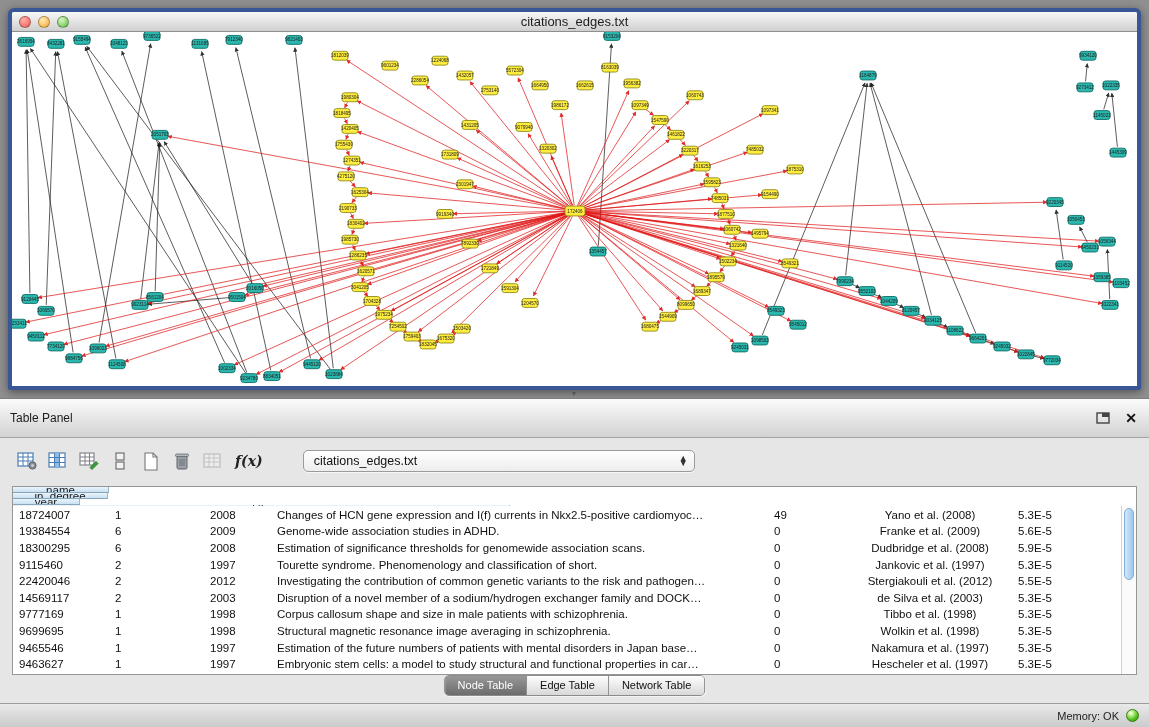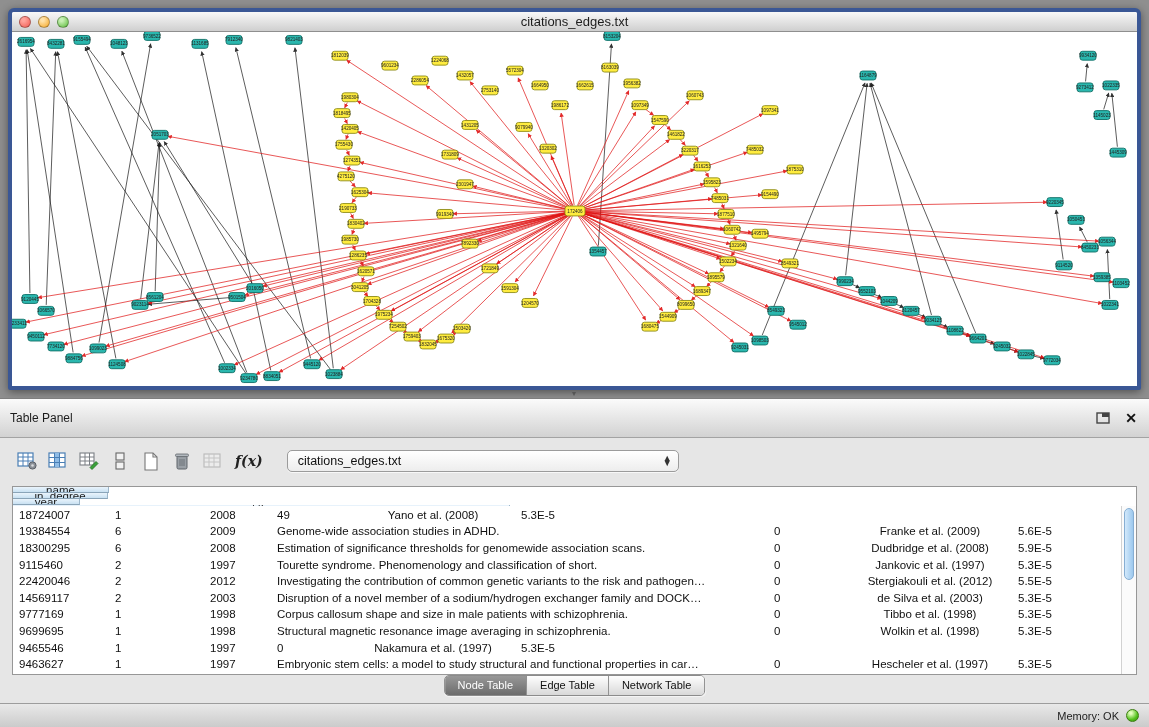--- a/index.html
+++ b/index.html
@@ -46,21 +46,21 @@
     display:flex; align-items:center; padding:12px 10px; font-size:12px; color:#1c1c1c;
   }
   .panel-header .spacer { flex:1; }
   .hdr-icon { width:16px; height:14px; margin-left:12px; display:flex; align-items:center; justify-content:center; cursor:default; }
   .close-x { font-size:14px; font-weight:bold; color:#111; }
 
   .panel-body { position:absolute; top:23px; left:0; right:0; bottom:0; }
 
   .toolbar { position:absolute; top:24px; left:16px; height:30px; display:flex; align-items:center; }
   .tb-icon { width:22px; height:20px; margin-right:9px; display:flex; align-items:center; justify-content:center; }
-  .fx-btn { font-family:"DejaVu Serif", serif; font-style:italic; font-weight:bold; font-size:14px; color:#222; margin:0 6px 0 2px; }
+  .fx-btn { font-family:"DejaVu Serif", serif; font-style:italic; font-weight:bold; font-size:14px; color:#222; margin:0 22px 0 2px; }
   .dropdown {
     margin-left:18px; width:392px; height:22px;
     border:1px solid #9b9b9b; border-radius:5px;
     background:linear-gradient(#ffffff,#ededed);
     display:flex; align-items:center; padding:0 6px 0 10px;
     font-size:12.5px; color:#111; box-shadow:0 1px 0 rgba(255,255,255,.7);
   }
   .dropdown .dd-label { flex:1; }
   .dd-arrows { font-size:9px; line-height:5px; color:#333; text-align:center; }
 
@@ -885,20 +885,21 @@
           </div>
           <div class="th c6">
             <span>pagerank</span>
           </div>
         </div>
       <div class="tbody" id="tbody">
           <div class="tr">
             <div class="td c0">18724007</div>
             <div class="td c1">1</div>
             <div class="td c2">2008</div>
+            <div class="td c3">Changes of HCN gene expression and I(f) currents in Nkx2.5-positive cardiomyoc…</div>
             <div class="td c4">49</div>
             <div class="td c5">Yano et al. (2008)</div>
             <div class="td c6">5.3E-5</div>
           </div>
           <div class="tr">
             <div class="td c0">19384554</div>
             <div class="td c1">6</div>
             <div class="td c2">2009</div>
             <div class="td c3">Genome-wide association studies in ADHD.</div>
             <div class="td c4">0</div>
@@ -956,20 +957,21 @@
             <div class="td c2">1998</div>
             <div class="td c3">Structural magnetic resonance image averaging in schizophrenia.</div>
             <div class="td c4">0</div>
             <div class="td c5">Wolkin et al. (1998)</div>
             <div class="td c6">5.3E-5</div>
           </div>
           <div class="tr">
             <div class="td c0">9465546</div>
             <div class="td c1">1</div>
             <div class="td c2">1997</div>
+            <div class="td c3">Estimation of the future numbers of patients with mental disorders in Japan base…</div>
             <div class="td c4">0</div>
             <div class="td c5">Nakamura et al. (1997)</div>
             <div class="td c6">5.3E-5</div>
           </div>
           <div class="tr">
             <div class="td c0">9463627</div>
             <div class="td c1">1</div>
             <div class="td c2">1997</div>
             <div class="td c3">Embryonic stem cells: a model to study structural and functional properties in car…</div>
             <div class="td c4">0</div>

